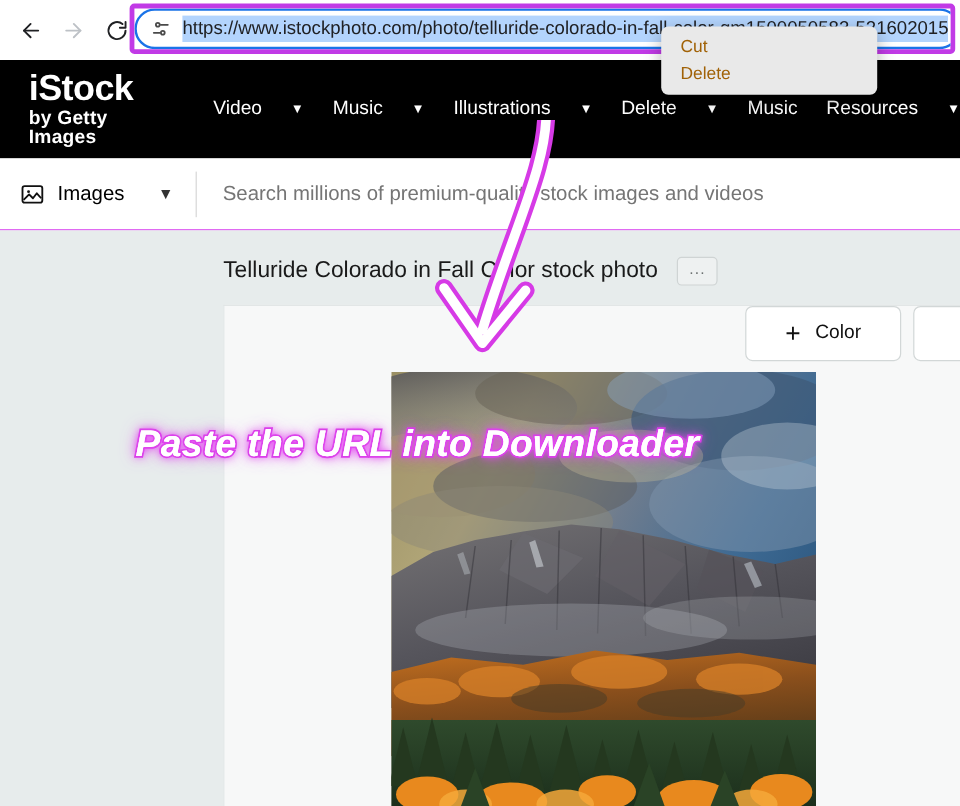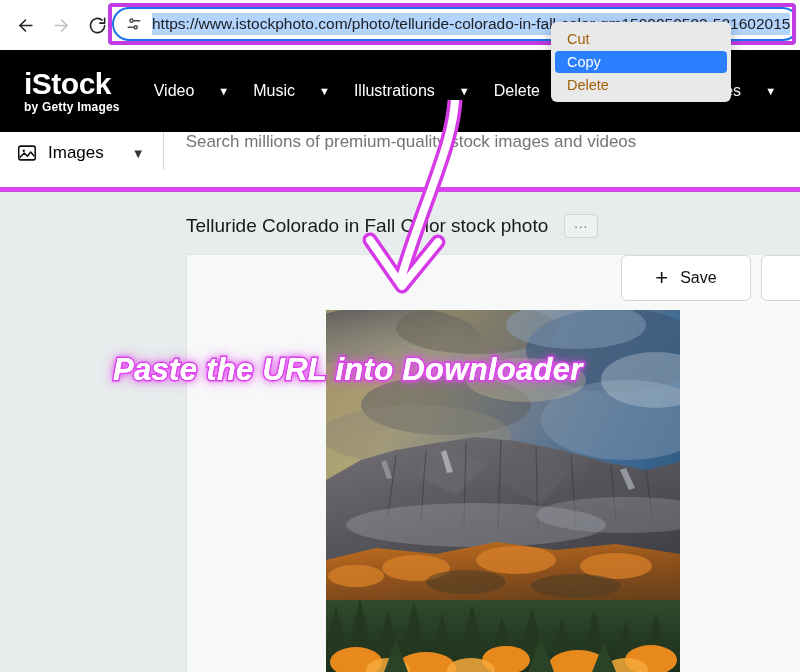--- a/index.html
+++ b/index.html
@@ -57,33 +57,33 @@
   }
 
   
   .istock-nav {
     position: absolute; top: 50px; left: 0; width: 800px; height: 82px;
     background: #000000;
     display: flex; align-items: center;
   }
   .logo { margin-left: 24px; color: #fff; line-height: 1; }
   .logo-main { font-size: 30px; font-weight: bold; letter-spacing: -0.5px; }
-  .logo-sub { font-size: 12px; font-weight: bold; letter-spacing: 0.2px; margin-top: 2px; }
+  .logo-sub { font-size: 16px; font-weight: bold; letter-spacing: 0.2px; margin-top: 2px; }
   .nav-items { display: flex; align-items: center; margin-left: 34px; gap: 24px; }
   .nav-item {
     color: #ffffff; font-size: 16px; display: flex; align-items: center; gap: 24px;
     cursor: pointer; white-space: nowrap;
   }
   .chev { font-size: 11px; display: inline-block; }
 
   
   .searchbar {
     position: absolute; top: 132px; left: 0; width: 800px; height: 60px;
-    background: #ffffff; display: flex; align-items: flex-start;
-    border-bottom: 5px solid #d946ef;
+    background: #ffffff; display: flex; align-items: center;
+    border-bottom: 1px solid #d946ef;
   }
   .search-type {
     display: flex; align-items: center; gap: 10px;
     padding-left: 16px; height: 42px; cursor: pointer;
   }
   .img-icon { width: 22px; height: 22px; }
   .search-type-label { font-size: 17px; color: #000; }
   .search-divider { width: 1px; height: 38px; background: #d6d6d6; margin-left: 18px; }
   .search-input {
     flex: 1; border: none; outline: none; background: transparent;
@@ -262,21 +262,21 @@
   <div class="page-body">
     <div class="title-row">
       <span class="photo-title">Telluride Colorado in Fall Color stock photo</span>
       <span class="more-btn">...</span>
     </div>
 
     <div class="content-panel">
       <div class="action-row">
         <div class="pill-btn btn-save">
           <span class="plus">+</span>
-          <span>Save</span>
+          <span>Color</span>
         </div>
         <div class="pill-btn btn-extra">
           <span></span>
         </div>
       </div>
     </div>
   </div>
 
   <div class="photo">
     <svg width="354" height="362" viewBox="0 0 354 362">
@@ -402,17 +402,16 @@
         <path d="M40 140 L72 186 L108 142" stroke="#ffffff" stroke-width="8"></path>
       </g>
     </svg>
   </div>
 
   <div class="anno-text">Paste the URL into Downloader</div>
   <div class="anno-text-fill">Paste the URL into Downloader</div>
 
   <div class="ctx-menu">
     <div class="ctx-item">Cut</div>
-    <div class="ctx-item sel">Copy</div>
     <div class="ctx-item">Delete</div>
   </div>
 
 </div>
 
 </body></html>

